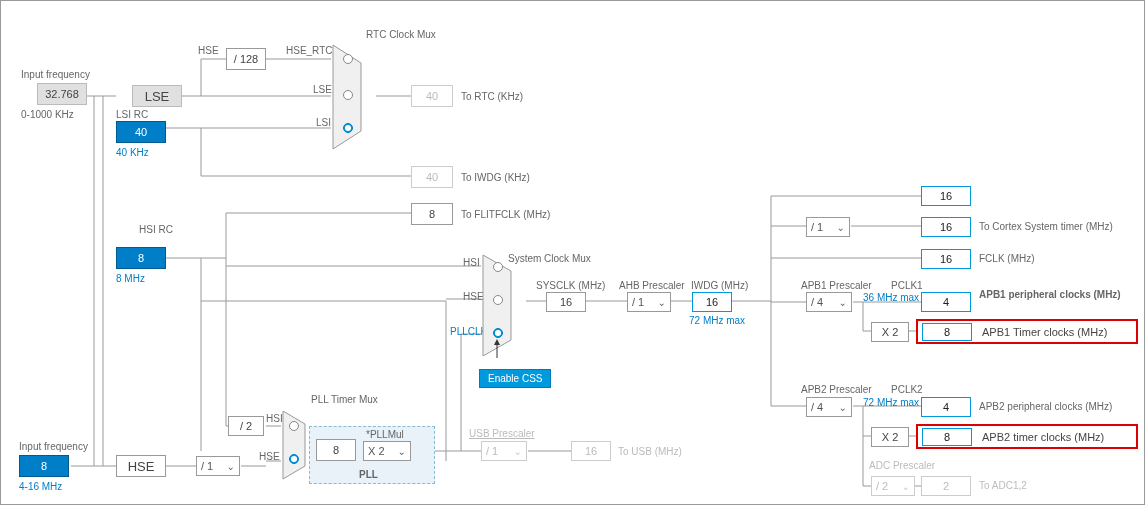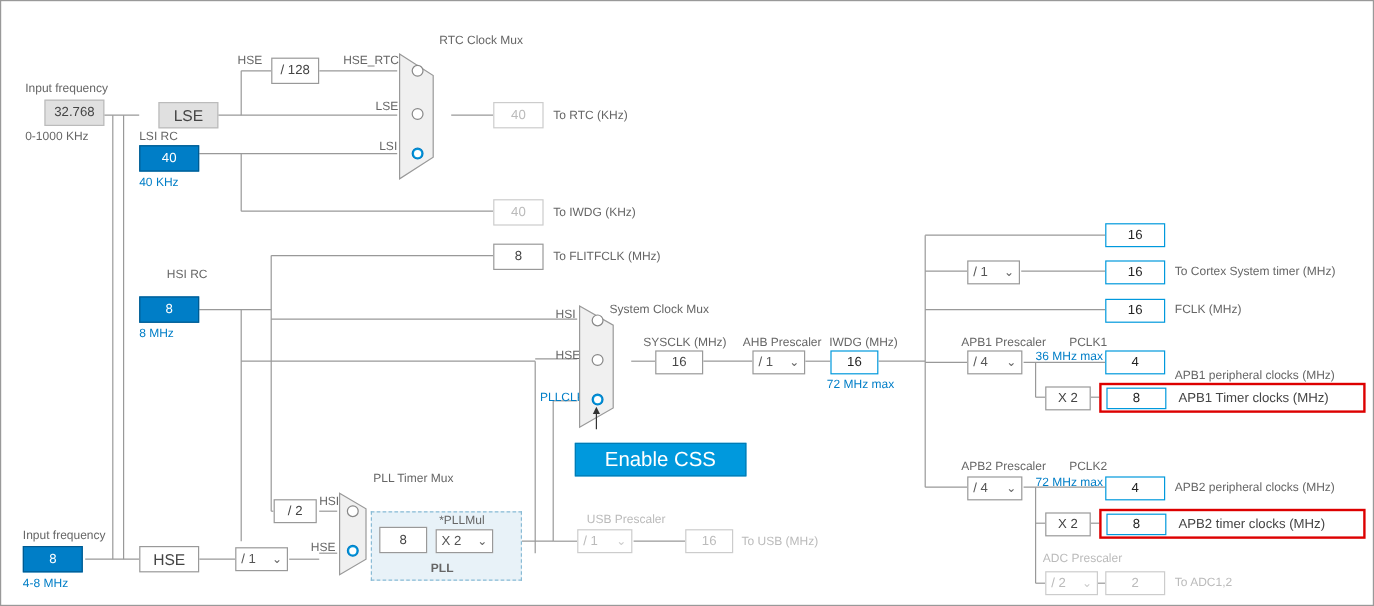--- a/index.html
+++ b/index.html
@@ -62,22 +62,22 @@
     position: absolute;
     font-size: 10px;
     color: #666;
     font-weight: normal;
     margin-left: 47px;
   }
   .css-btn {
     position: absolute;
     background: #0099dd;
     color: #fff;
-    font-size: 17px;
-    padding: 3px 24px;
+    font-size: 10px;
+    padding: 3px 8px;
     border: 1px solid #007bb5;
   }
   .dropdown {
     position: absolute;
     border: 1px solid #999;
     background: #fff;
     display: flex;
     align-items: center;
     justify-content: space-between;
     padding: 0 4px;
@@ -172,21 +172,21 @@
   <line x1="460" y1="450" x2="480" y2="450"></line>
   <line x1="527" y1="450" x2="570" y2="450"></line>
 </svg>
 
 <div class="label" style="left:20px; top:68px;">Input frequency</div>
 <div class="box grey" style="left:20px; top:82px; width:50px; height:22px;">32.768</div>
 <div class="label" style="left:20px; top:108px;text-align:right;">0-1000 KHz</div>
 
 <div class="label" style="left:18px; top:440px;">Input frequency</div>
 <div class="box blue-solid" style="left:18px; top:454px; width:50px; height:22px;">8</div>
-<div class="label blue" style="left:18px; top:480px;">4-8 MHz</div>
+<div class="label blue" style="left:18px; top:480px;">4-16 MHz</div>
 
 <div class="box grey" style="left:115px; top:84px; width:50px; height:22px; font-size:13px;">LSE</div>
 
 <div class="label" style="left:115px; top:108px;">LSI RC</div>
 <div class="box blue-solid" style="left:115px; top:120px; width:50px; height:22px;">40</div>
 <div class="label blue" style="left:115px; top:146px;">40 KHz</div>
 
 <div class="label" style="left:115px; top:223px;margin-left:23px;">HSI RC</div>
 <div class="box blue-solid" style="left:115px; top:246px; width:50px; height:22px;">8</div>
 <div class="label blue" style="left:115px; top:272px;">8 MHz</div>
@@ -258,21 +258,21 @@
 <div class="mux-dot sel" style="left:288px; top:453px;"></div>
 
 <div class="pll-area" style="left:308px; top:425px; width:126px; height:58px;"></div>
 <div class="box" style="left:315px; top:438px; width:40px; height:22px;">8</div>
 <div class="label" style="left:365px; top:428px;">*PLLMul</div>
 <div class="dropdown" style="left:362px; top:440px; width:48px; height:20px;">
       <span>X 2</span>
     </div>
 <div class="label" style="left:358px; top:468px; font-weight:bold;">PLL</div>
 
-<div class="label" style="left:488px; top:427px; color:#bbb;">USB Prescaler</div>
+<div class="label" style="left:468px; top:427px; color:#bbb;text-decoration:underline;">USB Prescaler</div>
 <div class="dropdown light" style="left:480px; top:440px; width:46px; height:20px;">
       <span>/ 1</span>
     </div>
 <div class="box light" style="left:570px; top:440px; width:40px; height:20px;">16</div>
 <div class="label" style="left:617px; top:445px; color:#bbb;">To USB (MHz)</div>
 
 <div class="dropdown" style="left:805px; top:216px; width:44px; height:20px;">
       <span>/ 1</span>
     </div>
 
@@ -284,21 +284,21 @@
 <div class="box blue-border" style="left:920px; top:248px; width:50px; height:20px;">16</div>
 <div class="label" style="left:978px; top:252px;">FCLK (MHz)</div>
 
 <div class="label" style="left:800px; top:279px;">APB1 Prescaler</div>
 <div class="dropdown" style="left:805px; top:291px; width:46px; height:20px;">
       <span>/ 4</span>
     </div>
 <div class="label" style="left:890px; top:279px;text-align:right;">PCLK1</div>
 <div class="label blue" style="left:862px; top:291px;">36 MHz max</div>
 <div class="box blue-border" style="left:920px; top:291px; width:50px; height:20px;">4</div>
-<div class="label" style="left:978px; top:307px;">APB1 peripheral clocks (MHz)</div>
+<div class="label" style="left:978px; top:288px;font-weight:bold;">APB1 peripheral clocks (MHz)</div>
 <div class="box" style="left:870px; top:321px; width:38px; height:20px;">X 2</div>
 <div class="box red-border" style="left:915px; top:318px; width:222px; height:25px; justify-content:flex-start; padding-left:4px;">
   <div class="box blue-border" style="position:relative; width:50px; height:18px; border-width:1px;">8</div>
   <span style="margin-left:10px;">APB1 Timer clocks (MHz)</span>
 </div>
 
 <div class="label" style="left:800px; top:383px;">APB2 Prescaler</div>
 <div class="dropdown" style="left:805px; top:396px; width:46px; height:20px;">
       <span>/ 4</span>
     </div>

